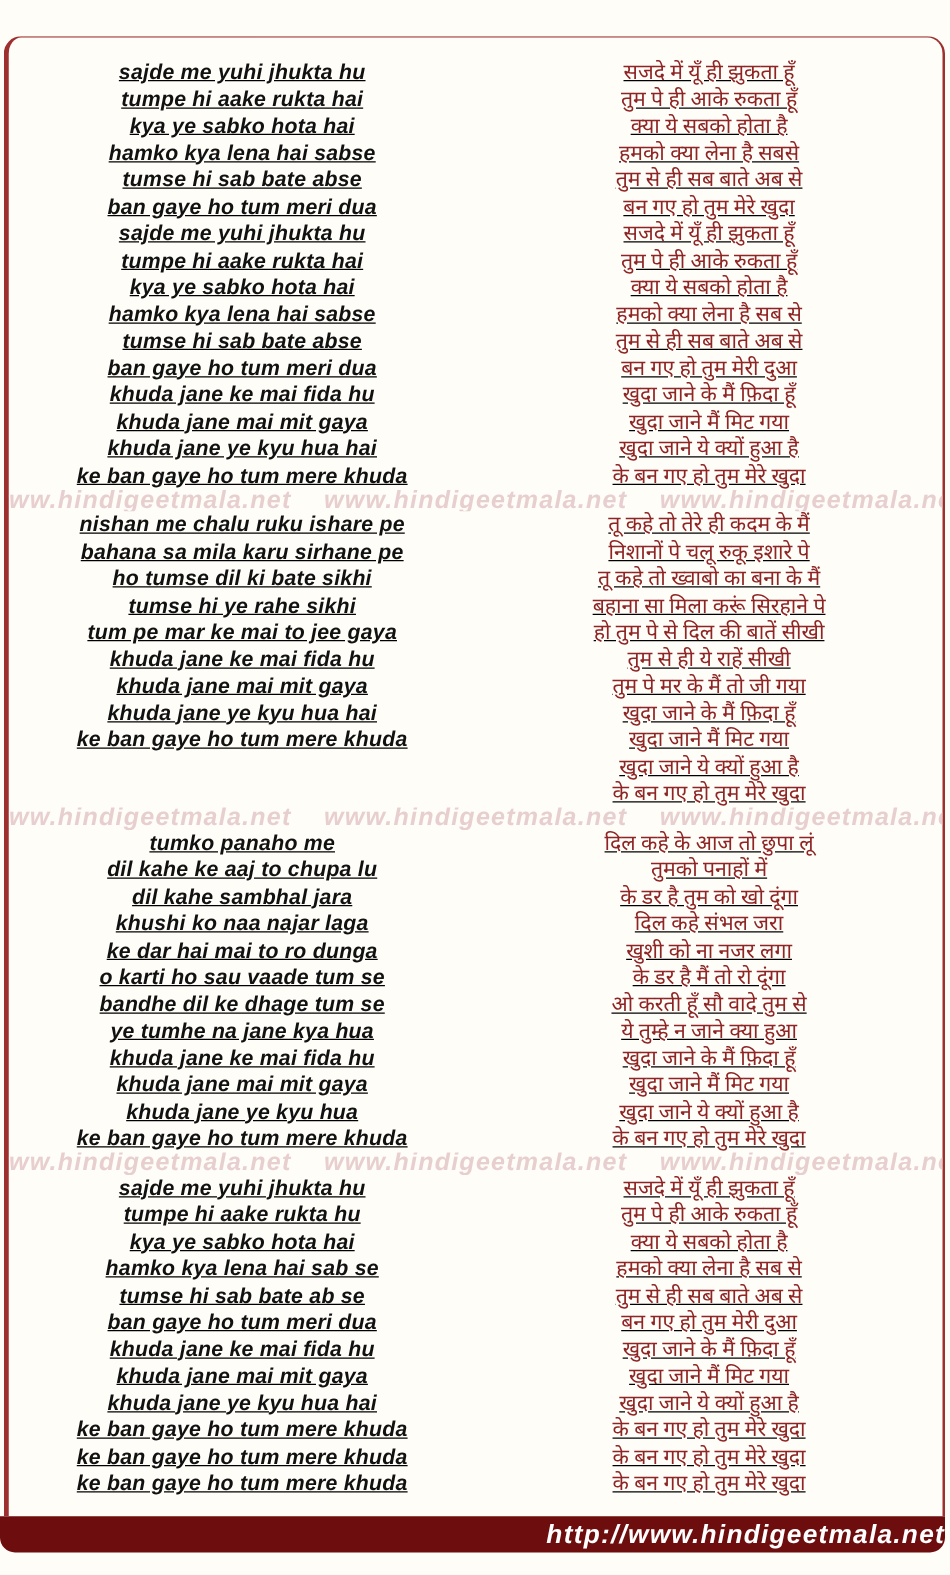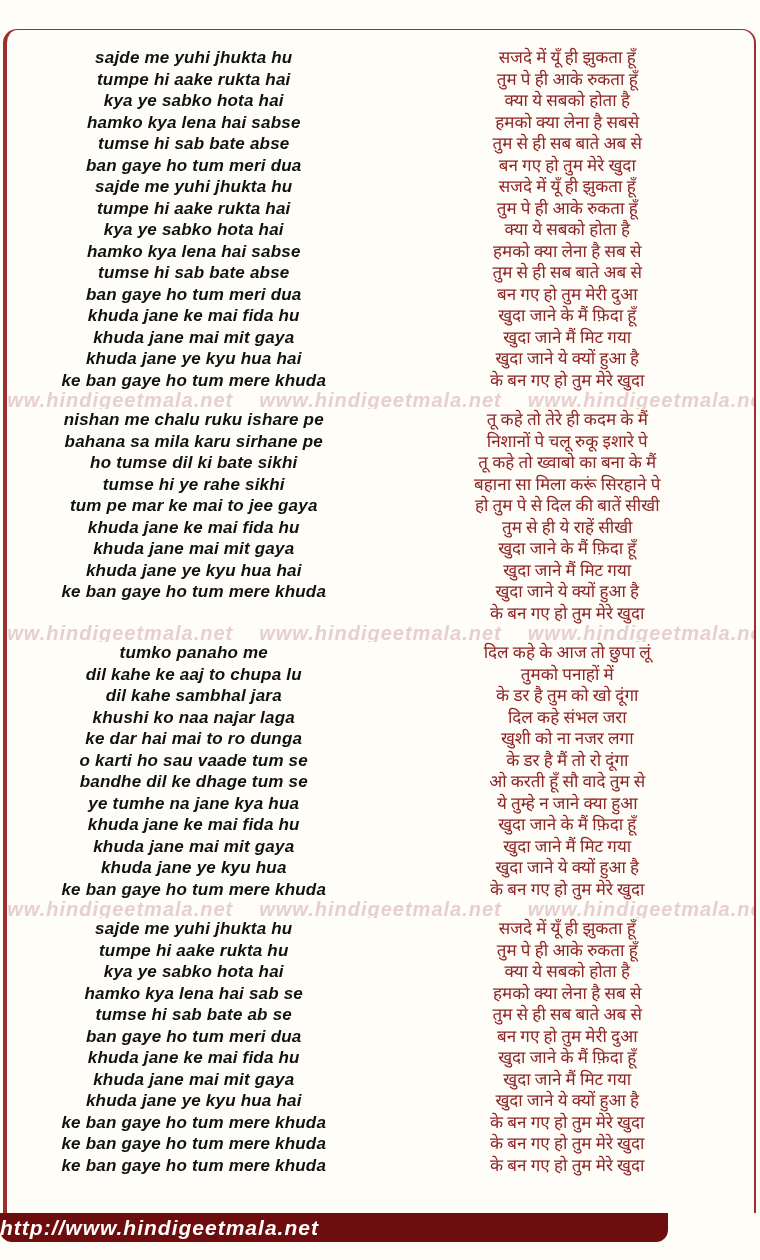--- a/index.html
+++ b/index.html
@@ -26,21 +26,21 @@
     width: 753px; height: 1184px;
     border: 1px solid var(--border-color);
     border-left-width: 4px;
     border-right-width: 2px;
     border-bottom: none;
     border-radius: 14px 14px 0 0;
     overflow: hidden;
   }
   .stanzas { padding-top: 17px; }
   .stanza-row { display: flex; }
-  .col { width: 50%; }
+  .col { width: 50%; text-decoration: underline; }
   .line {
     text-align: center;
     font-size: 17px;
     line-height: 21.5px;
     white-space: nowrap;
   }
   .roman .line {
     font-style: italic;
     font-weight: bold;
     color: var(--roman-text);
@@ -62,26 +62,26 @@
     color: var(--watermark);
     font-weight: bold;
     font-style: italic;
     font-size: 20px;
     letter-spacing: 1px;
     white-space: nowrap;
   }
   .footer-bar {
     position: absolute;
     left: 0; top: 1213px;
-    width: 668px; height: 29px;
+    width: 756px; height: 29px;
     background: var(--footer-bg);
     border-radius: 0 0 12px 12px;
     display: flex;
     align-items: center;
-    justify-content: flex-start;
+    justify-content: flex-end;
   }
   .footer-url {
     color: var(--footer-text);
     font-weight: bold;
     font-style: italic;
     font-size: 21px;
     letter-spacing: 1px;
     cursor: pointer;
   }
 </style>
@@ -145,20 +145,21 @@
           <div class="line">khuda jane ye kyu hua hai</div>
           <div class="line">ke ban gaye ho tum mere khuda</div>
         </div>
         <div class="col hindi">
           <div class="line">तू कहे तो तेरे ही कदम के मैं</div>
           <div class="line">निशानों पे चलू रुकू इशारे पे</div>
           <div class="line">तू कहे तो ख्वाबो का बना के मैं</div>
           <div class="line">बहाना सा मिला करूं सिरहाने पे</div>
           <div class="line">हो तुम पे से दिल की बातें सीखी</div>
           <div class="line">तुम से ही ये राहें सीखी</div>
+          <div class="line">तुम पे मर के मैं तो जी गया</div>
           <div class="line">खुदा जाने के मैं फ़िदा हूँ</div>
           <div class="line">खुदा जाने मैं मिट गया</div>
           <div class="line">खुदा जाने ये क्यों हुआ है</div>
           <div class="line">के बन गए हो तुम मेरे खुदा</div>
         </div>
       </div>
       <div class="watermark-row">
         <span class="watermark-text">www.hindigeetmala.net</span>
         <span class="watermark-text">www.hindigeetmala.net</span>
         <span class="watermark-text">www.hindigeetmala.net</span>

